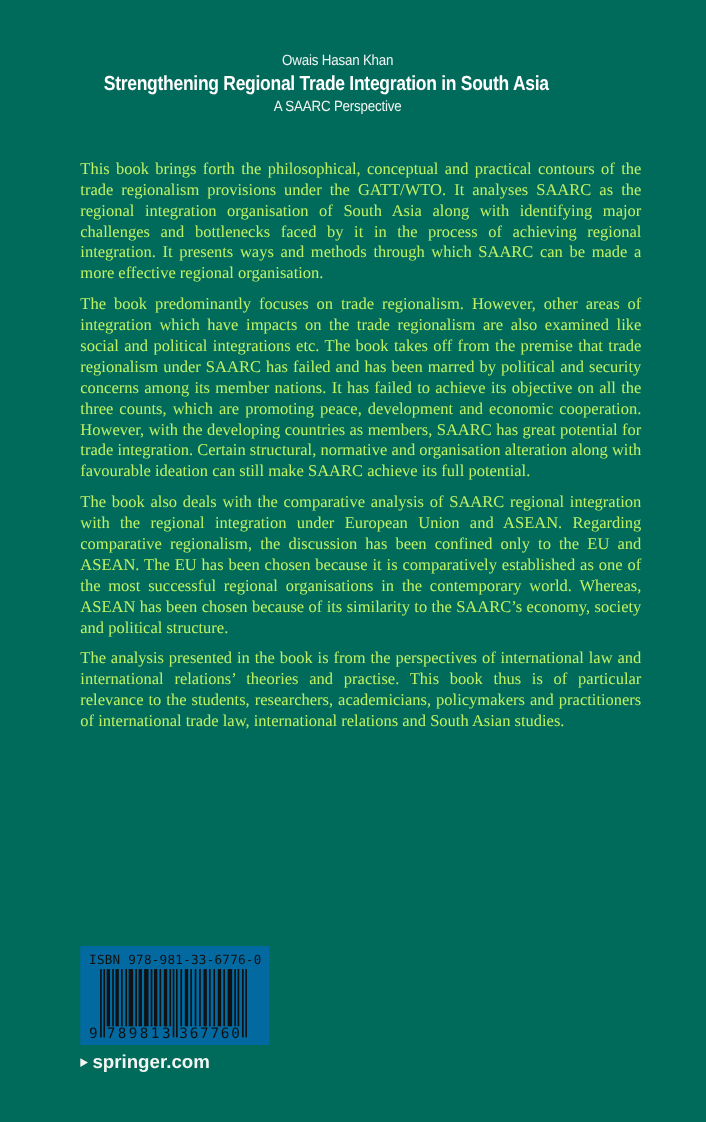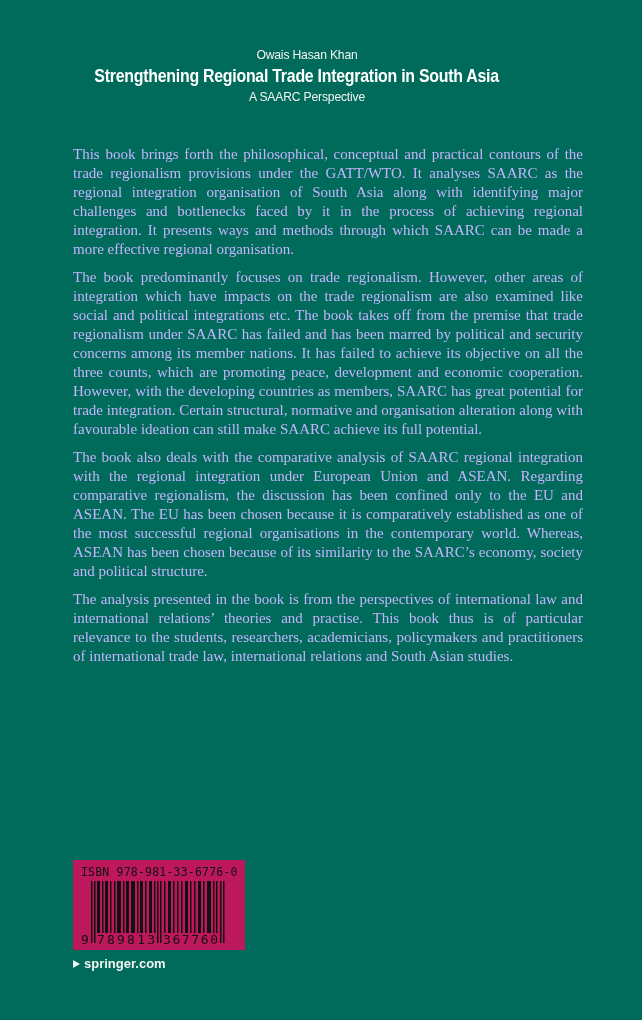--- a/index.html
+++ b/index.html
@@ -52,55 +52,55 @@
       white-space: nowrap;
     }
     .body-text {
       position: absolute;
       left: 73px;
       top: 145px;
       width: 510px;
       font-family: "Liberation Serif", "DejaVu Serif", serif;
       font-size: 15px;
       line-height: 19px;
-      color: #c4b5fd;
+      color: #bef264;
       text-align: justify;
     }
     .body-text p {
       margin: 0 0 9px 0;
       hyphens: none;
     }
     .barcode-box {
       position: absolute;
       left: 73px;
       top: 860px;
       width: 172px;
       height: 90px;
-      background: #be185d;
+      background: #0369a1;
       box-sizing: border-box;
       padding: 5px 8px 0 8px;
     }
     .isbn-label {
       font-family: "DejaVu Sans Mono", "Liberation Mono", monospace;
       font-size: 11.5px;
       color: #111;
       letter-spacing: 0.2px;
       line-height: 14px;
       white-space: nowrap;
     }
     .barcode-svg {
       display: block;
       margin-top: 2px;
     }
     .springer-link {
       position: absolute;
       left: 73px;
       top: 956px;
       font-family: "Liberation Sans", "DejaVu Sans", sans-serif;
-      font-size: 13px;
+      font-size: 17px;
       font-weight: bold;
       color: #f2f5f2;
       display: flex;
       align-items: center;
       gap: 4px;
     }
     .arrow-icon {
       display: inline-block;
       width: 0;
       height: 0;

